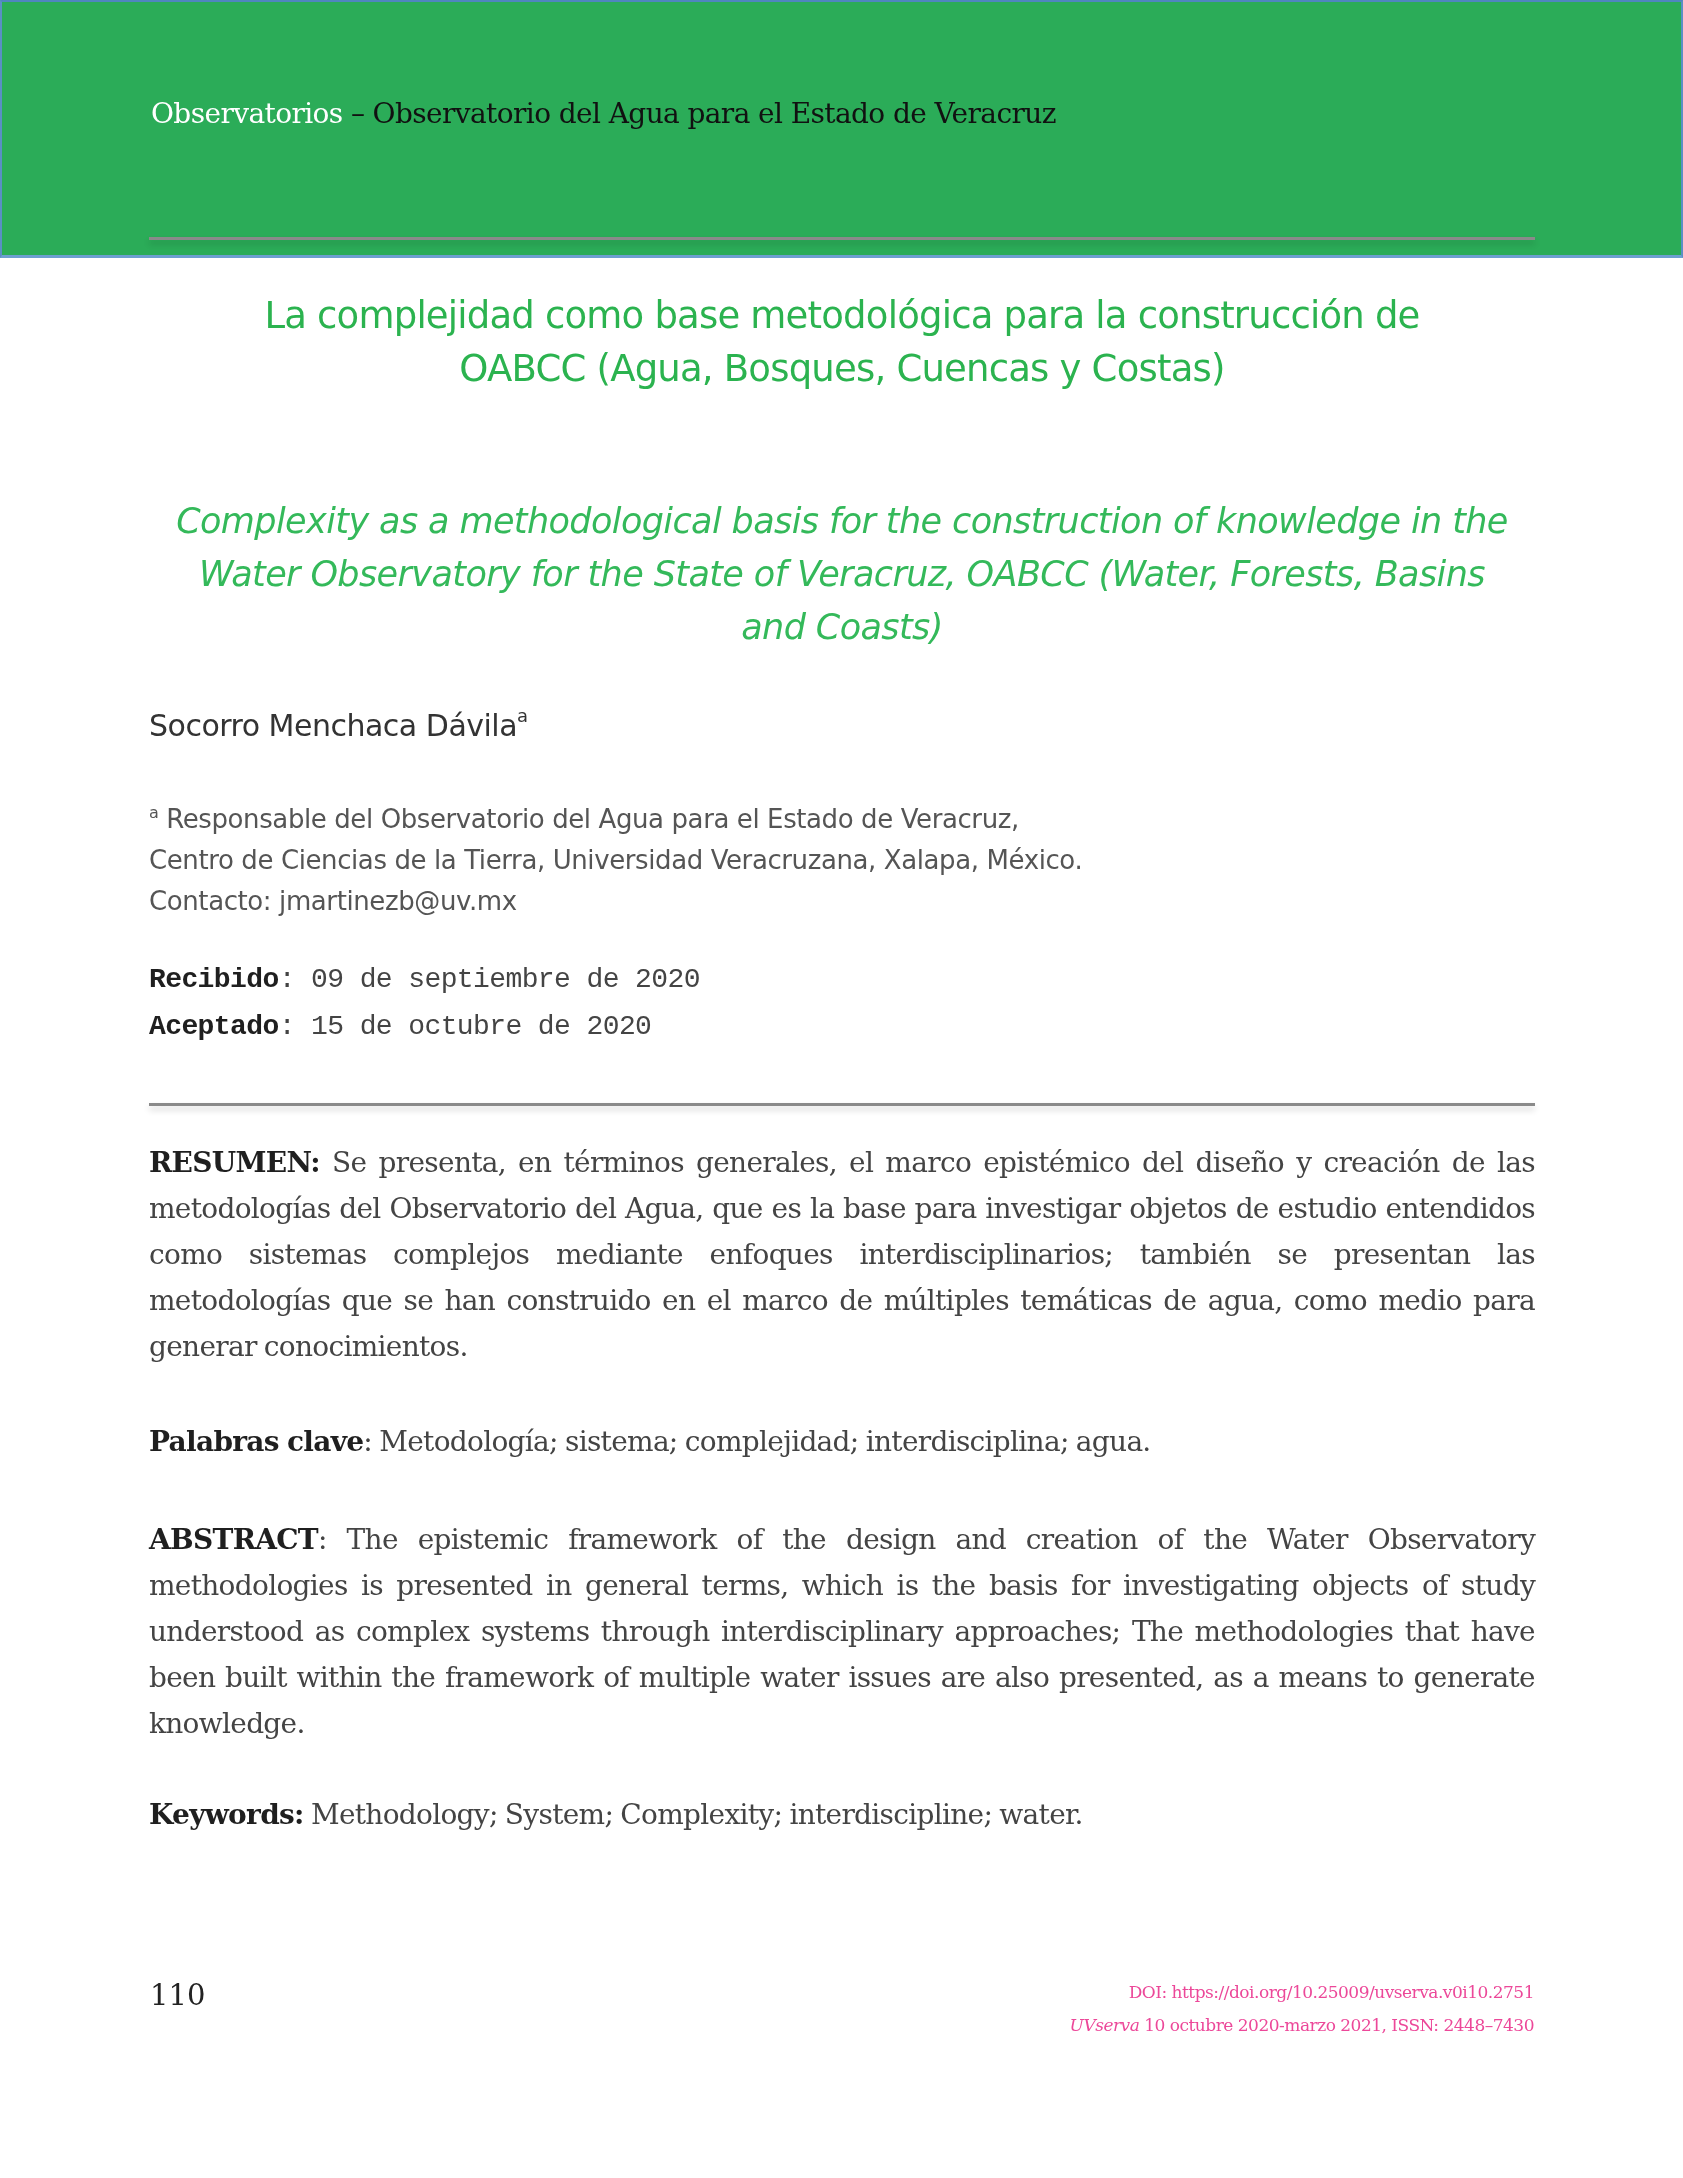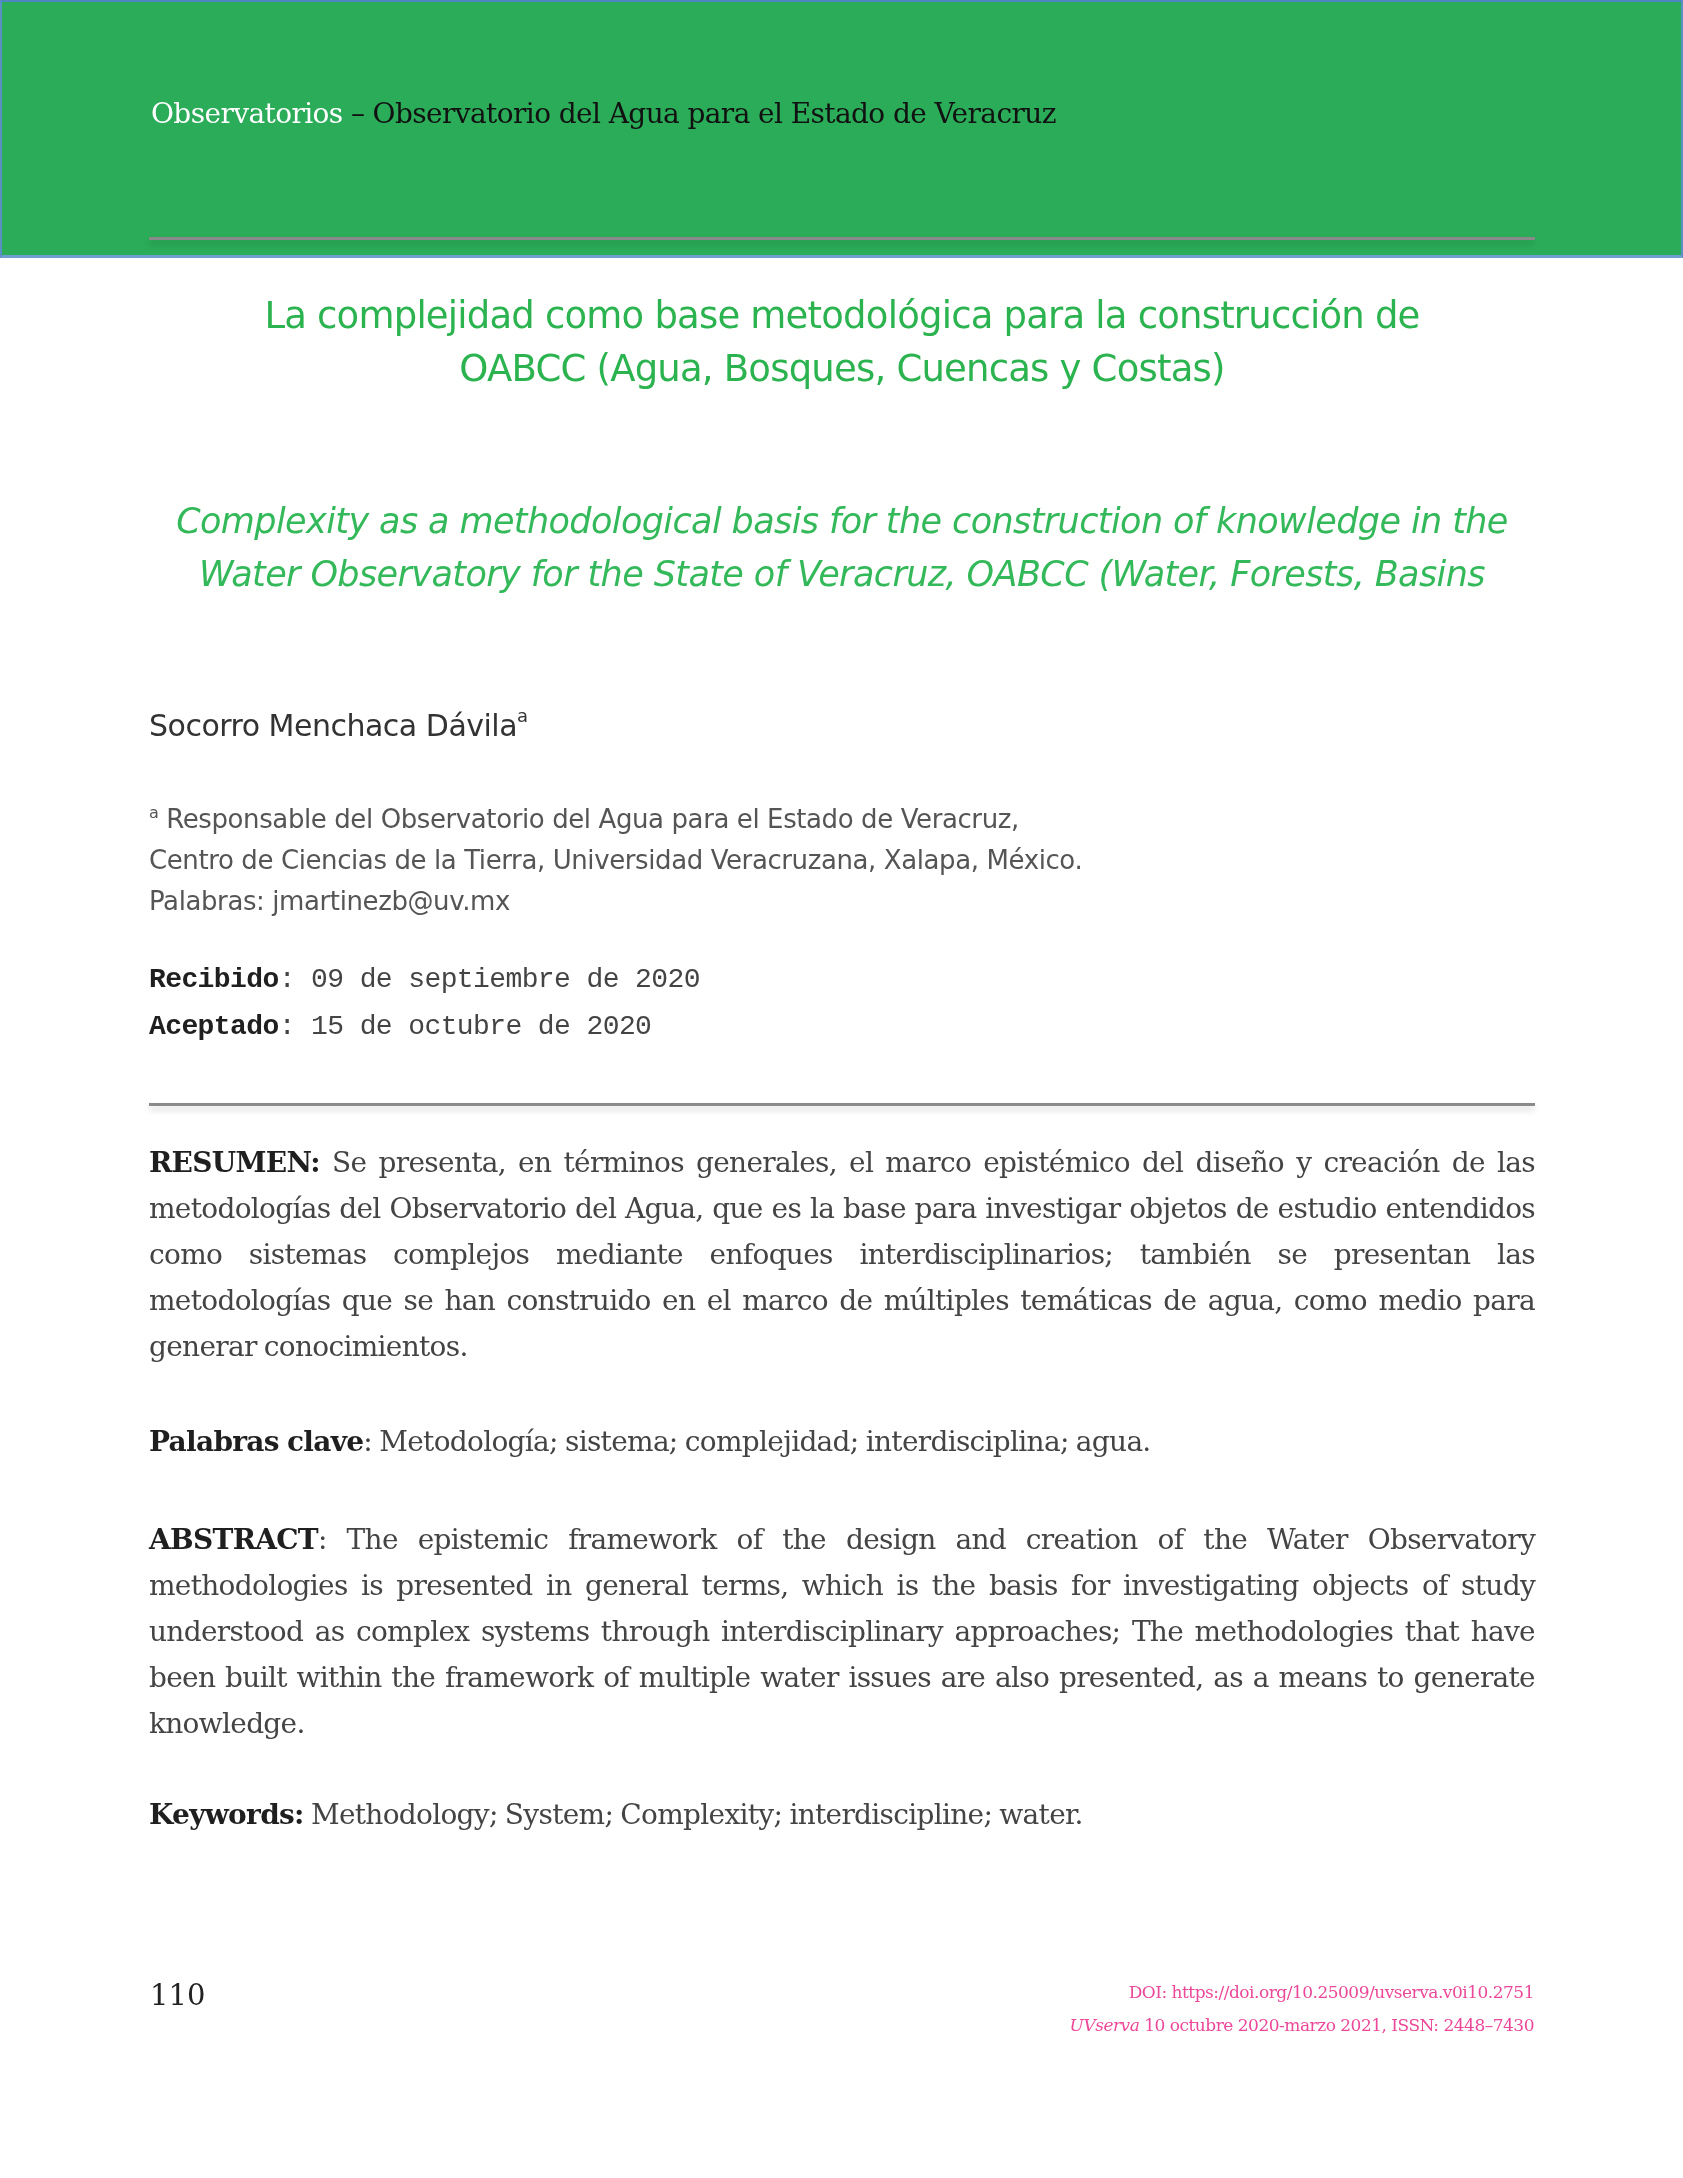--- a/index.html
+++ b/index.html
@@ -99,30 +99,31 @@
 <div class="divider top"></div>
 
 <div class="title-es">
   <div>La complejidad como base metodológica para la construcción de</div>
   <div>OABCC (Agua, Bosques, Cuencas y Costas)</div>
 </div>
 
 <div class="title-en">
   <div>Complexity as a methodological basis for the construction of knowledge in the</div>
   <div>Water Observatory for the State of Veracruz, OABCC (Water, Forests, Basins</div>
+  <div>and Coasts)</div>
 </div>
 
 <div class="author">
   <span>Socorro Menchaca Dávila</span><sup>a</sup>
 </div>
 
 <div class="affiliation">
   <span class="line"><sup>a</sup><span> Responsable del Observatorio del Agua para el Estado de Veracruz,</span></span>
   <span class="line">Centro de Ciencias de la Tierra, Universidad Veracruzana, Xalapa, México.</span>
-  <span class="line">Palabras: jmartinezb@uv.mx</span>
+  <span class="line">Contacto: jmartinezb@uv.mx</span>
 </div>
 
 <div class="dates">
   <span class="row"><span class="lbl">Recibido</span><span>: 09 de septiembre de 2020</span></span>
   <span class="row"><span class="lbl">Aceptado</span><span>: 15 de octubre de 2020</span></span>
 </div>
 
 <div class="divider mid"></div>
 
 <p class="para resumen"><span class="lbl">RESUMEN:</span><span> Se presenta, en términos generales, el marco epistémico del diseño y creación de las metodologías del Observatorio del Agua, que es la base para investigar objetos de estudio entendidos como sistemas complejos mediante enfoques interdisciplinarios; también se presentan las metodologías que se han construido en el marco de múltiples temáticas de agua, como medio para generar conocimientos.</span></p>

